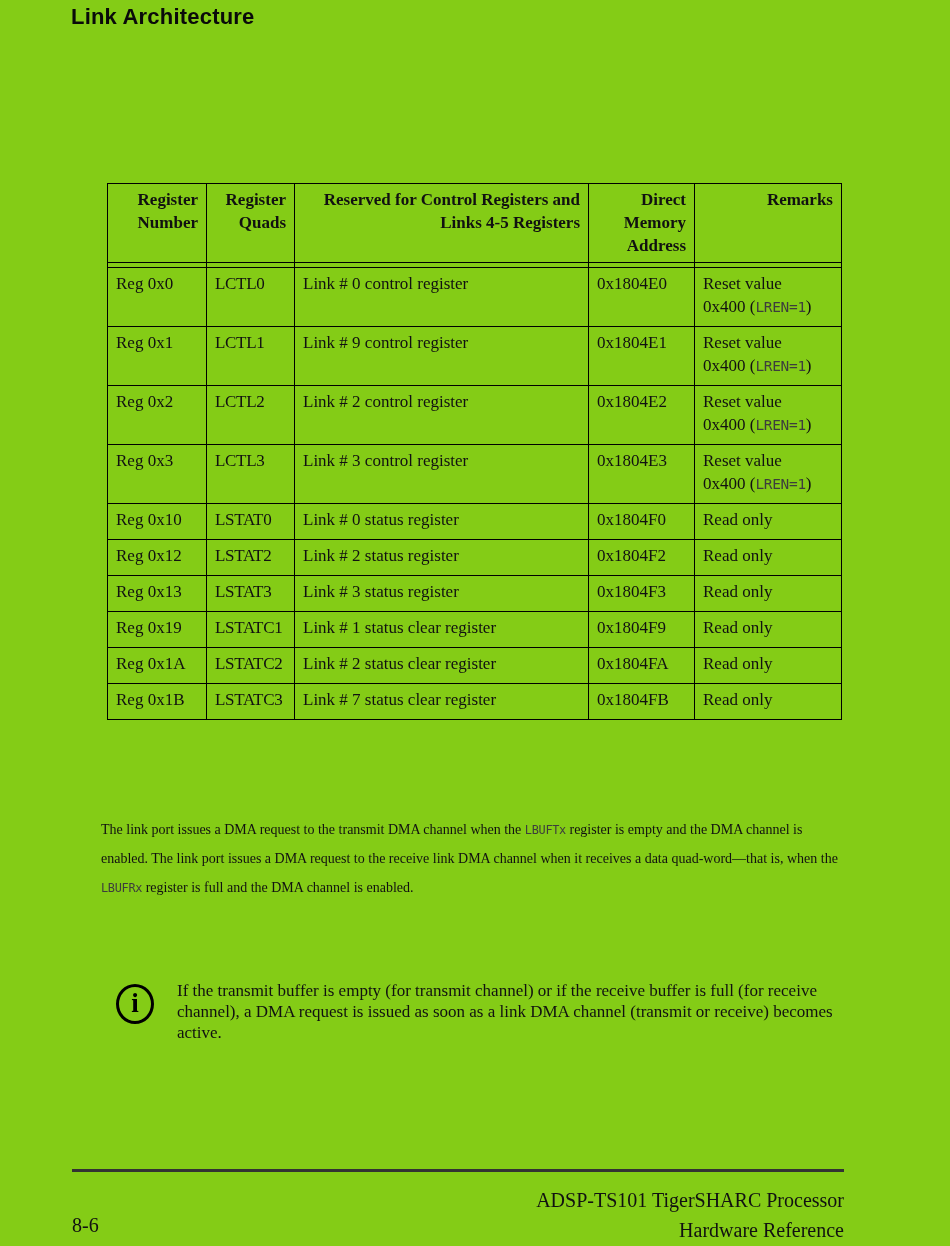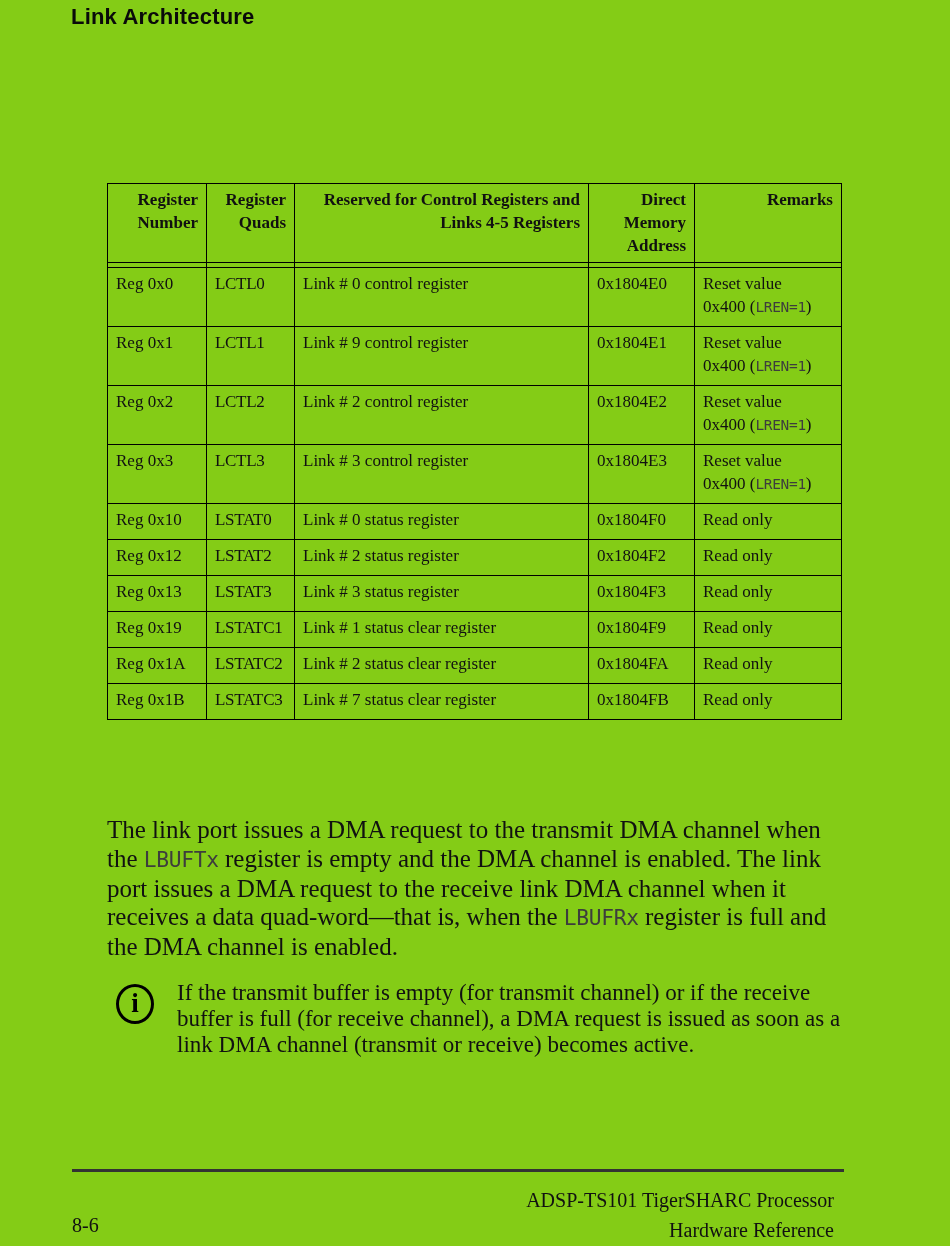--- a/index.html
+++ b/index.html
@@ -55,25 +55,25 @@
   .reg-table tr.tall { height: 59px; }
   .reg-table tr.short { height: 36px; }
   .mono {
     font-family: "DejaVu Sans Mono", monospace;
     font-size: 0.85em;
     color: #3d3d3d;
     letter-spacing: -0.3px;
   }
   .body-paragraph {
     position: absolute;
-    left: 107px;
+    left: 101px;
     top: 816px;
     width: 737px;
     margin: 0;
-    font-size: 25px;
+    font-size: 14px;
     line-height: 28.8px;
     color: #111;
   }
   .note-icon {
     position: absolute;
     left: 116px;
     top: 984px;
     width: 32px;
     height: 32px;
     border: 3px solid #000;
@@ -88,43 +88,43 @@
     color: #000;
     padding-bottom: 2px;
     box-sizing: content-box;
   }
   .note-text {
     position: absolute;
     left: 177px;
     top: 980px;
     width: 667px;
     margin: 0;
-    font-size: 23px;
-    line-height: 26px;
+    font-size: 17px;
+    line-height: 21px;
     color: #111;
   }
   .footer-rule {
     position: absolute;
     left: 72px;
     top: 1169px;
     width: 772px;
     height: 3px;
     background: #333;
   }
   .footer-page-number {
     position: absolute;
     left: 72px;
     top: 1186px;
     font-size: 20px;
     color: #111;
     margin-top: 28px;
   }
   .footer-book {
     position: absolute;
-    right: 116px;
+    right: 106px;
     top: 1186px;
     text-align: right;
     font-size: 20px;
     line-height: 29.5px;
     color: #111;
   }
 </style>
 </head>
 <body>
 

